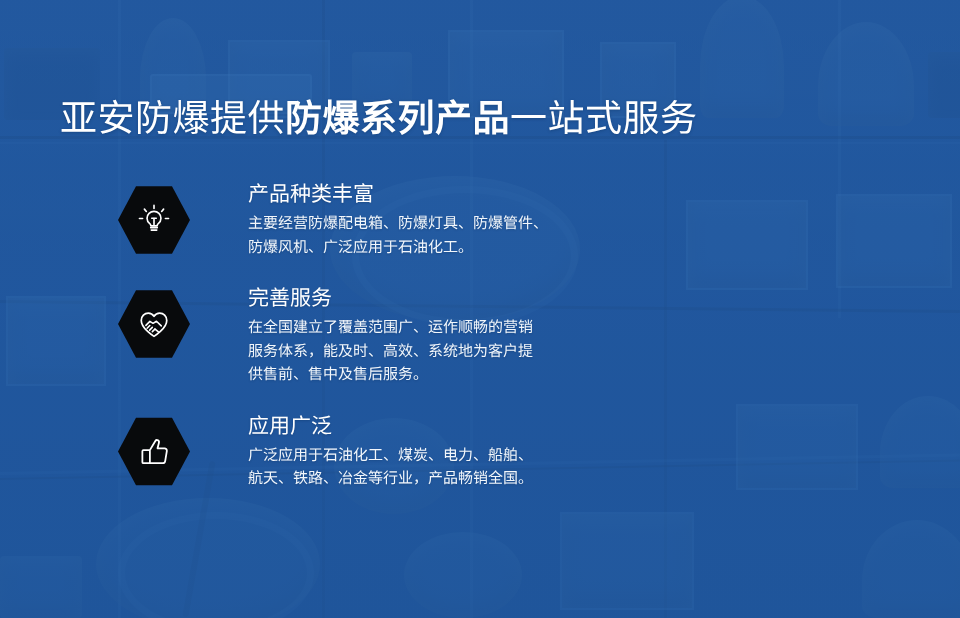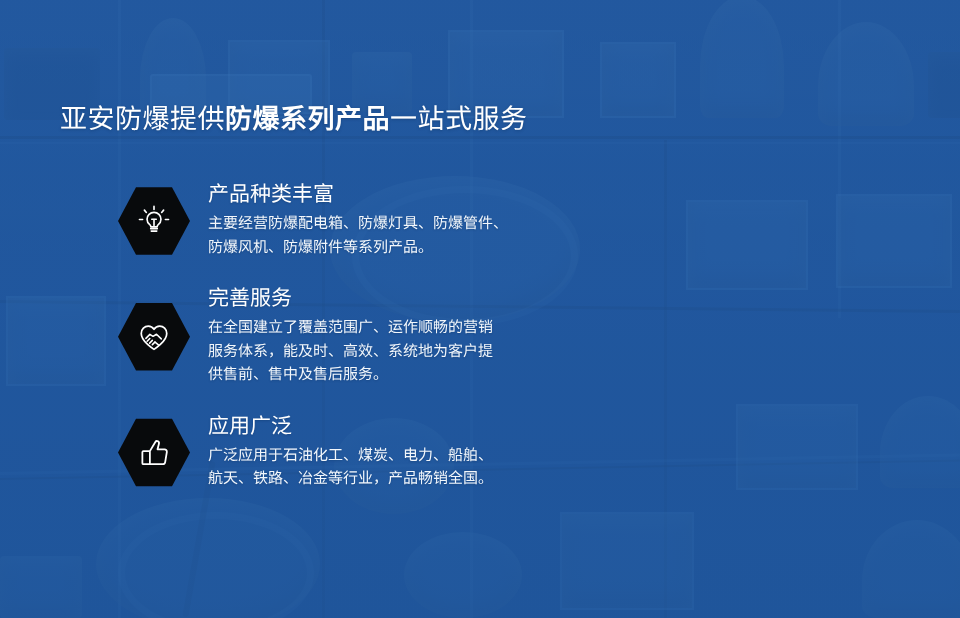--- a/index.html
+++ b/index.html
@@ -116,42 +116,43 @@
   
   .content {
     position: absolute;
     inset: 0;
   }
 
   .headline {
     position: absolute;
     left: 60px;
     top: 98px;
-    font-size: 27px;
+    font-size: 37px;
     line-height: 42px;
     color: #ffffff;
     letter-spacing: 0.5px;
     white-space: nowrap;
     text-shadow: 0 1px 3px rgba(10, 40, 80, 0.35);
   }
   .headline .strong {
     font-weight: bold;
   }
 
   .features {
     position: absolute;
     left: 118px;
     top: 178px;
   }
 
   .feature {
     position: relative;
     display: flex;
-    align-items: center;
+    align-items: flex-start;
     margin-bottom: 24px;
+    gap: 40px;
   }
 
   .hexwrap {
     flex: 0 0 auto;
     width: 72px;
     height: 72px;
     position: relative;
     margin-top: 6px;
   }
   .hex {
@@ -255,21 +256,21 @@
               <path d="M19.6 34.2h8.8M20.3 37.4h7.4" stroke="#ffffff" stroke-width="2.2" stroke-linecap="round"></path>
               <path d="M24 22v8" stroke="#ffffff" stroke-width="2.2" stroke-linecap="round"></path>
               <path d="M21 21.6h6" stroke="#ffffff" stroke-width="2.2" stroke-linecap="round"></path>
               <path d="M24 4.5v4.2M11.2 9.5l2.6 3.1M36.8 9.5l-2.6 3.1M4.6 22h4.2M39.2 22h4.2" stroke="#ffffff" stroke-width="2.2" stroke-linecap="round"></path>
             </svg>
           </div>
         </div>
         <div class="ftext">
           <p class="ftitle">产品种类丰富</p>
           <p class="fdesc">主要经营防爆配电箱、防爆灯具、防爆管件、
-防爆风机、防爆附件等系列产品。</p>
+防爆风机、广泛应用于石油化工。</p>
         </div>
       </div>
 
       <div class="feature">
         <div class="hexwrap">
           <div class="hex">
             <svg width="36" height="36" viewBox="0 0 48 48" fill="none">
               <path d="M24 40.5S7 30.2 7 19.3C7 13.6 11.4 9.5 16.4 9.5c3.2 0 6 1.7 7.6 4.2 1.6-2.5 4.4-4.2 7.6-4.2 5 0 9.4 4.1 9.4 9.8C41 30.2 24 40.5 24 40.5z" stroke="#ffffff" stroke-width="2.3" stroke-linejoin="round"></path>
               <path d="M13.2 25.8l5.3-5.3 4.2 2.6 4.6-2.8 6.4 6.2" stroke="#ffffff" stroke-width="2.1" stroke-linejoin="round" stroke-linecap="round"></path>
               <path d="M14.8 29.6l3.6-3.6M18.2 32.1l3.6-3.6M21.8 34.2l3.4-3.4" stroke="#ffffff" stroke-width="2.1" stroke-linecap="round"></path>

